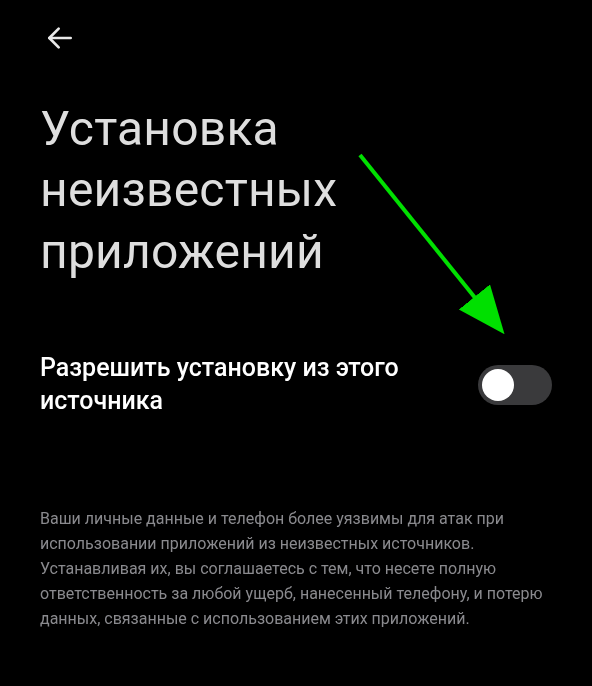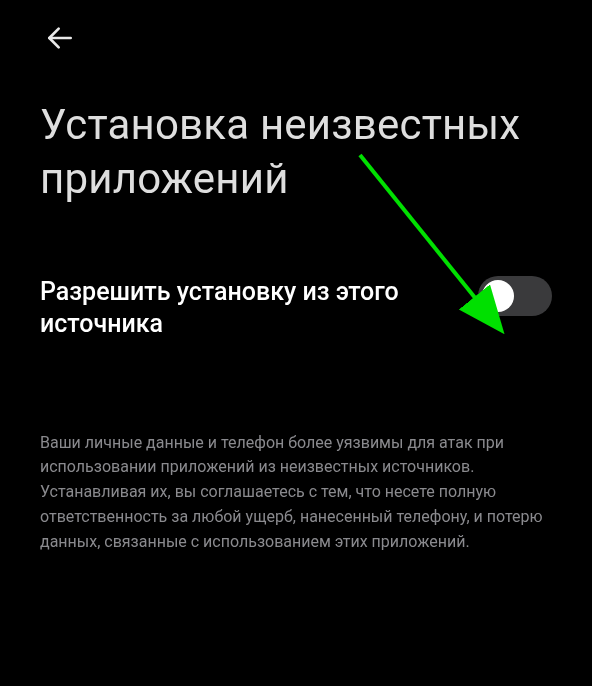--- a/index.html
+++ b/index.html
@@ -22,29 +22,30 @@
     .back-btn {
       width: 40px;
       height: 40px;
       display: flex;
       align-items: center;
       justify-content: center;
       cursor: pointer;
       color: #e8e8e8;
     }
     .page-title {
-      font-size: 42px;
+      font-size: 48px;
       font-weight: 400;
       line-height: 1.28;
       color: #dedede;
       padding: 30px 40px 20px 40px;
       letter-spacing: 0.2px;
     }
     .setting-row {
       display: flex;
+      align-items: center;
       justify-content: space-between;
       padding: 50px 40px 20px 40px;
       gap: 20px;
     }
     .setting-label {
       font-size: 25px;
       font-weight: 500;
       line-height: 1.3;
       color: #ffffff;
       flex: 1;

